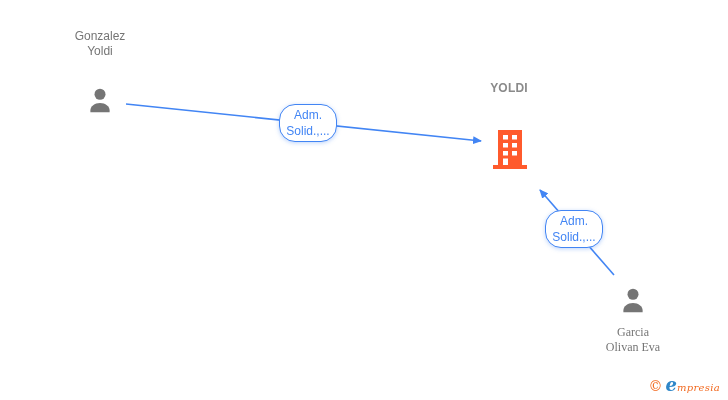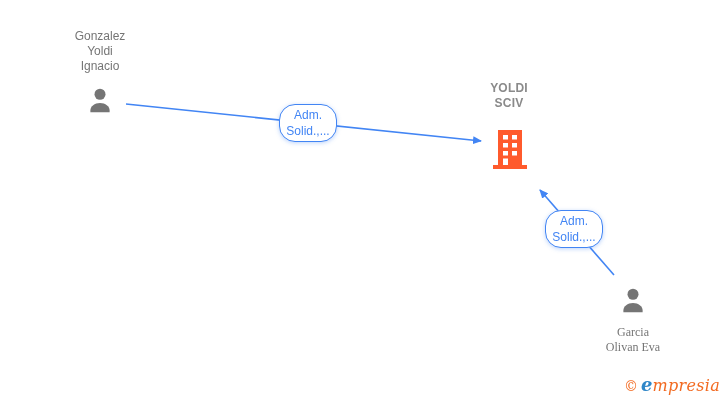--- a/index.html
+++ b/index.html
@@ -47,54 +47,52 @@
   }
 
   .footer-logo{
     position:absolute;right:8px;bottom:5px;z-index:2;
     font-family:"DejaVu Serif", serif;
     font-style:italic;
     white-space:nowrap;
   }
   .footer-logo .copy{color:var(--logo_orange);font-size:14px;font-style:normal;margin-right:3px;}
   .footer-logo .brand-e{color:var(--logo_blue);font-size:18px;font-weight:bold;}
-  .footer-logo .brand-rest{color:var(--logo_orange);font-size:16px;letter-spacing:.3px;}
+  .footer-logo .brand-rest{color:var(--logo_orange);font-size:10px;letter-spacing:.3px;}
 </style>
 </head>
 <body>
 
 <div class="canvas">
 
   <svg class="edges" width="728" height="400" viewBox="0 0 728 400">
     <defs>
       <marker id="arrow" markerWidth="10" markerHeight="8" refX="8" refY="4" orient="auto" markerUnits="userSpaceOnUse">
         <path class="arrow-head" d="M0,0 L9,4 L0,8 z"></path>
       </marker>
     </defs>
     <line class="edge-line" x1="126" y1="104" x2="481" y2="141" marker-end="url(#arrow)"></line>
     <line class="edge-line" x1="614" y1="275" x2="540" y2="190" marker-end="url(#arrow)"></line>
   </svg>
 
   <div class="node-label" style="left:40px;top:29px;width:120px;">
     <div>Gonzalez</div>
     <div>Yoldi</div>
-    <div>Ignacio</div>
   </div>
   <div class="node person-icon" style="left:85px;top:86px;">
     <span>
       <svg width="30" height="30" viewBox="0 0 24 24">
         <circle class="glyph" cx="12" cy="6.6" r="4.4"></circle>
         <path class="glyph" d="M4.3 21 v-1.4 c0-3.6 3.4-6.1 7.7-6.1 s7.7 2.5 7.7 6.1 V21 z"></path>
       </svg>
     </span>
   </div>
 
   <div class="node-label company" style="left:449px;top:81px;width:120px;">
     <div>YOLDI</div>
-    <div>SCIV</div>
   </div>
   <div class="node building-icon" style="left:493px;top:129px;">
     <span>
       <svg width="34" height="40" viewBox="0 0 34 40">
         <rect class="b-main" x="0" y="36" width="34" height="4"></rect>
         <rect class="b-main" x="5" y="1" width="24" height="35"></rect>
         <rect class="b-win" x="10" y="6" width="5" height="4.5"></rect>
         <rect class="b-win" x="19" y="6" width="5" height="4.5"></rect>
         <rect class="b-win" x="10" y="14" width="5" height="4.5"></rect>
         <rect class="b-win" x="19" y="14" width="5" height="4.5"></rect>

